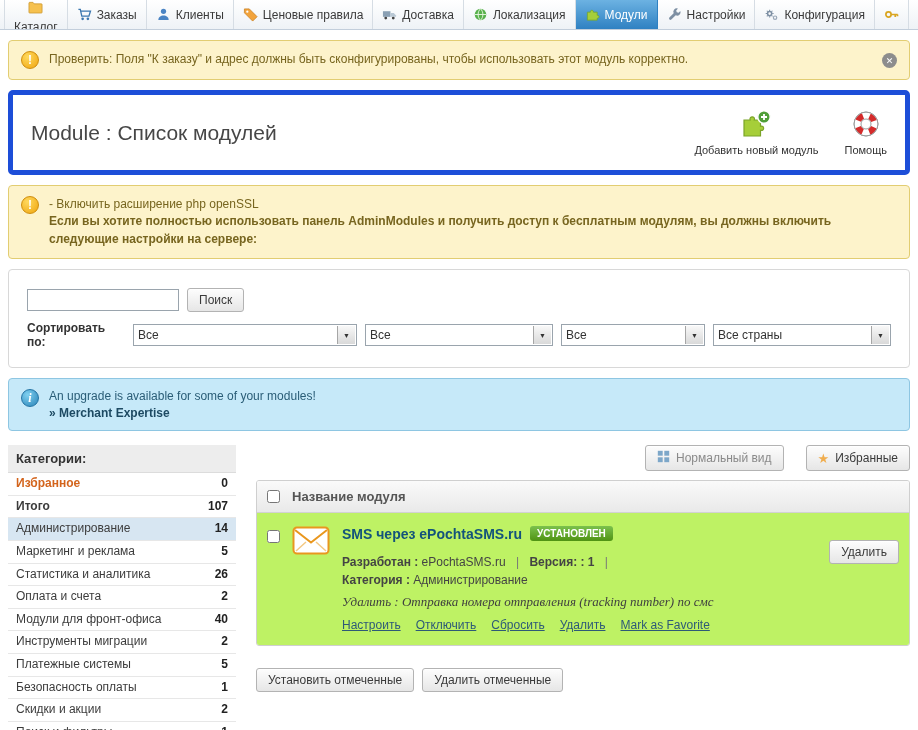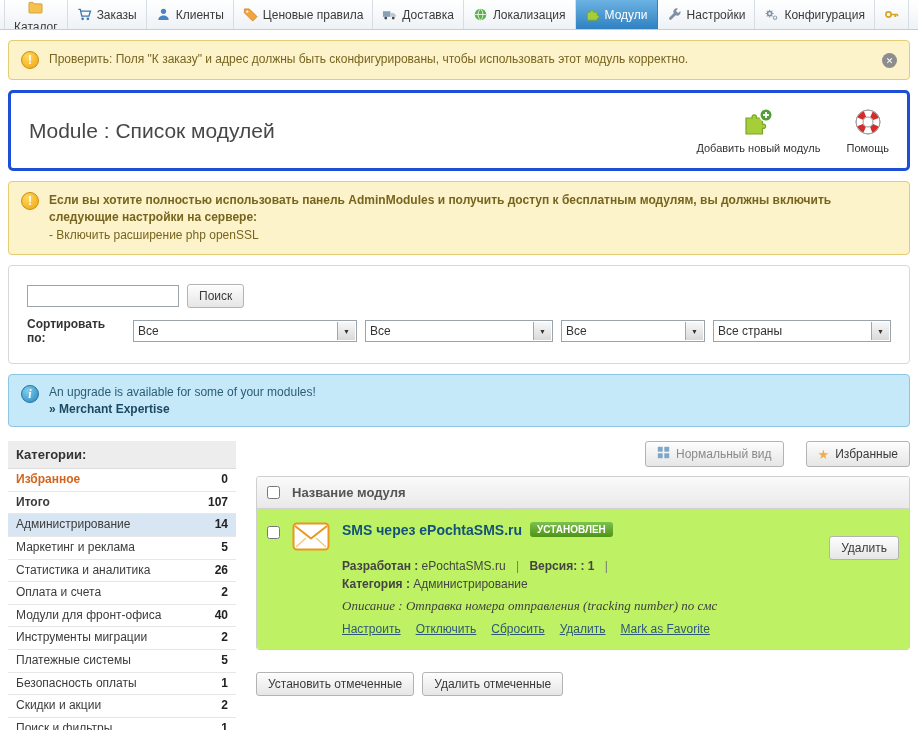--- a/index.html
+++ b/index.html
@@ -26,21 +26,21 @@
     background:radial-gradient(circle at 35% 30%,#7fd0f0,#2a84b8);border:1px solid #2274a5;
     color:#fff;font-weight:bold;font-style:italic;display:inline-flex;align-items:center;justify-content:center;
     font-size:12px;font-family:"Liberation Serif",serif;}
   .icon-close{width:15px;height:15px;border-radius:50%;background:#8d8d8d;color:#fff;font-size:9px;
     display:flex;align-items:center;justify-content:center;cursor:pointer;flex:none;margin-top:2px;}
   .infobox{margin:10px 8px;background:#c6e9f9;border:1px solid #8ec6e2;border-radius:4px;
     padding:10px 12px;display:flex;align-items:flex-start;gap:10px;color:#2a5d77;}
   .infobox .line2{font-weight:bold;color:#1d4a63;margin-top:3px;cursor:pointer;}
 
   
-  .panel{margin:10px 8px;background:#fff;border:3px solid #1d4ed8;border-radius:5px;}
+  .panel{margin:10px 8px;background:#fff;border:5px solid #1d4ed8;border-radius:5px;}
   .header-panel{display:flex;justify-content:space-between;align-items:center;padding:14px 18px;min-height:76px;}
   .page-title{font-size:21px;color:#474747;font-weight:normal;}
   .hdr-actions{display:flex;gap:26px;align-items:flex-end;}
   .hdr-act{display:flex;flex-direction:column;align-items:center;gap:3px;color:#333;cursor:pointer;font-size:11px;}
 
   
   .filter-panel{margin:10px 8px;border:1px solid #d8d8d8;border-radius:4px;padding:18px;}
   .search-row{display:flex;align-items:center;gap:8px;}
   .search-input{width:152px;height:22px;border:1px solid #9aa4ad;padding:0 5px;font-size:12px;font-family:inherit;}
   .sort-row{display:flex;align-items:center;gap:8px;margin-top:9px;}
@@ -77,21 +77,21 @@
 
   .mtable{margin-top:9px;border:1px solid #cfcfcf;border-radius:3px;overflow:hidden;}
   .mthead{display:flex;align-items:center;gap:12px;background:linear-gradient(#fafafa,#e9e9e9);
     border-bottom:1px solid #d2d2d2;padding:8px 10px;font-weight:bold;color:#555;font-size:13px;}
   .mrow{display:flex;align-items:flex-start;gap:12px;padding:13px 10px;background:#bef264;}
   .mrow .chk{margin-top:4px;}
   .mbody{flex:1;min-width:0;max-width:445px;}
   .mname{font-size:14px;font-weight:bold;color:#13537b;cursor:pointer;}
   .badge{display:inline-block;margin-left:8px;background:linear-gradient(#7bc14d,#4f9313);color:#fff;
     font-size:10px;font-weight:bold;padding:2px 7px;border-radius:3px;vertical-align:2px;}
-  .mmeta{margin-top:19px;color:#444;line-height:1.5;}
+  .mmeta{margin-top:11px;color:#444;line-height:1.5;}
   .mmeta .b{font-weight:bold;} .sep{margin:0 7px;color:#777;}
   .mdesc{margin-top:4px;font-family:"Liberation Serif",serif;font-style:italic;font-size:13px;color:#3f3f3f;line-height:1.35;}
   .mlinks{margin-top:7px;display:flex;gap:15px;flex-wrap:wrap;}
   .mlinks a{color:#2e5a77;text-decoration:underline;cursor:pointer;}
   .row-actions{margin-left:auto;padding-top:14px;flex:none;}
   .bottom-btns{margin:22px 0 0 0;display:flex;gap:8px;}
 </style>
 </head>
 <body>
 
@@ -214,22 +214,22 @@
             <circle cx="15" cy="15" r="5" fill="#fff" stroke="#9b9b9b" stroke-width="1"></circle>
           </svg></span>
       <span>Помощь</span>
     </div>
   </div>
 </div>
 
 <div class="warnbox">
   <span class="icon-warn">!</span>
   <div class="txt">
+    <div>- Включить расширение php openSSL</div>
     <div style="font-weight:bold">Если вы хотите полностью использовать панель AdminModules и получить доступ к бесплатным модулям, вы должны включить следующие настройки на сервере:</div>
-    <div>- Включить расширение php openSSL</div>
   </div>
 </div>
 
 <div class="filter-panel">
   <div class="search-row">
     <input class="search-input" type="text" style="">
     <button class="btn">Поиск</button>
   </div>
   <div class="sort-row">
     <span class="sort-label">Сортировать по:</span>
@@ -355,21 +355,21 @@
               <span class="b">Версия: :</span>
               <span class="b">1</span>
               <span class="sep">|</span>
             </div>
             <div>
               <span class="b">Категория :</span>
               <span>Администрирование</span>
             </div>
           </div>
           <div class="mdesc">
-            <span>Описание :</span>
+            <span>Удалить :</span>
             <span>Отправка номера отправления (tracking number) по смс</span>
           </div>
           <div class="mlinks">
             <a>Настроить</a>
             <a>Отключить</a>
             <a>Сбросить</a>
             <a>Удалить</a>
             <a>Mark as Favorite</a>
           </div>
         </div>

